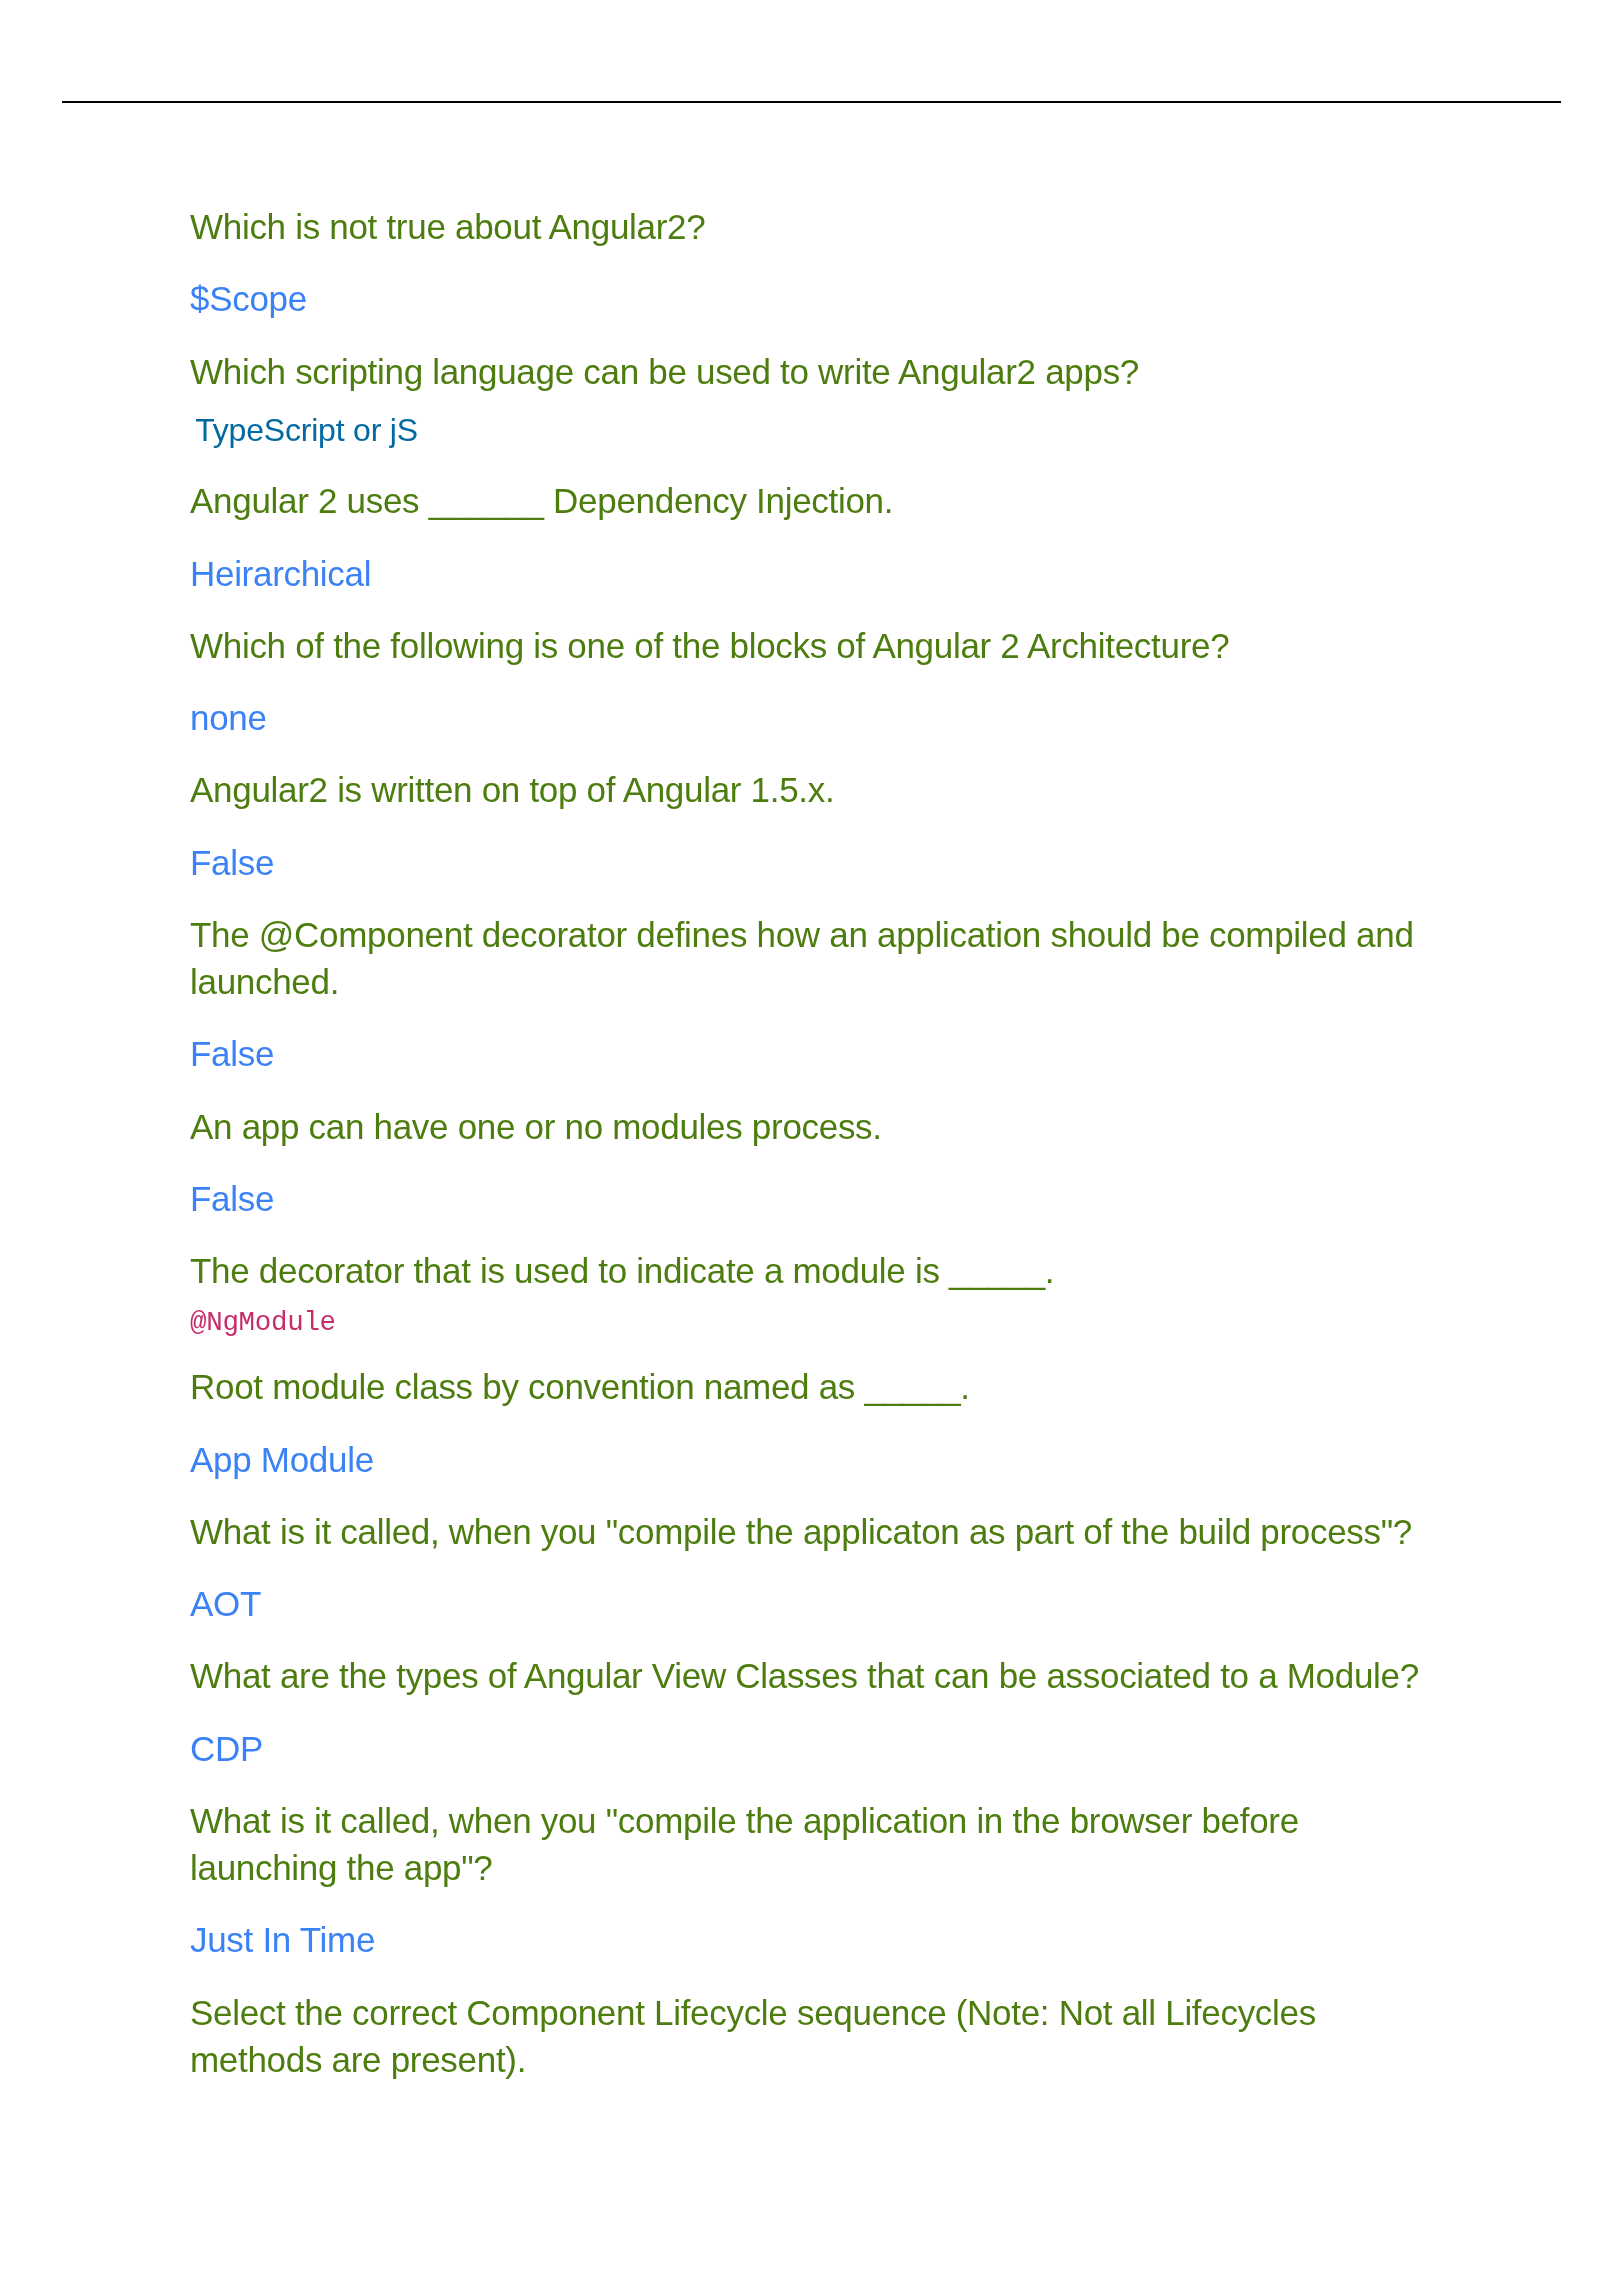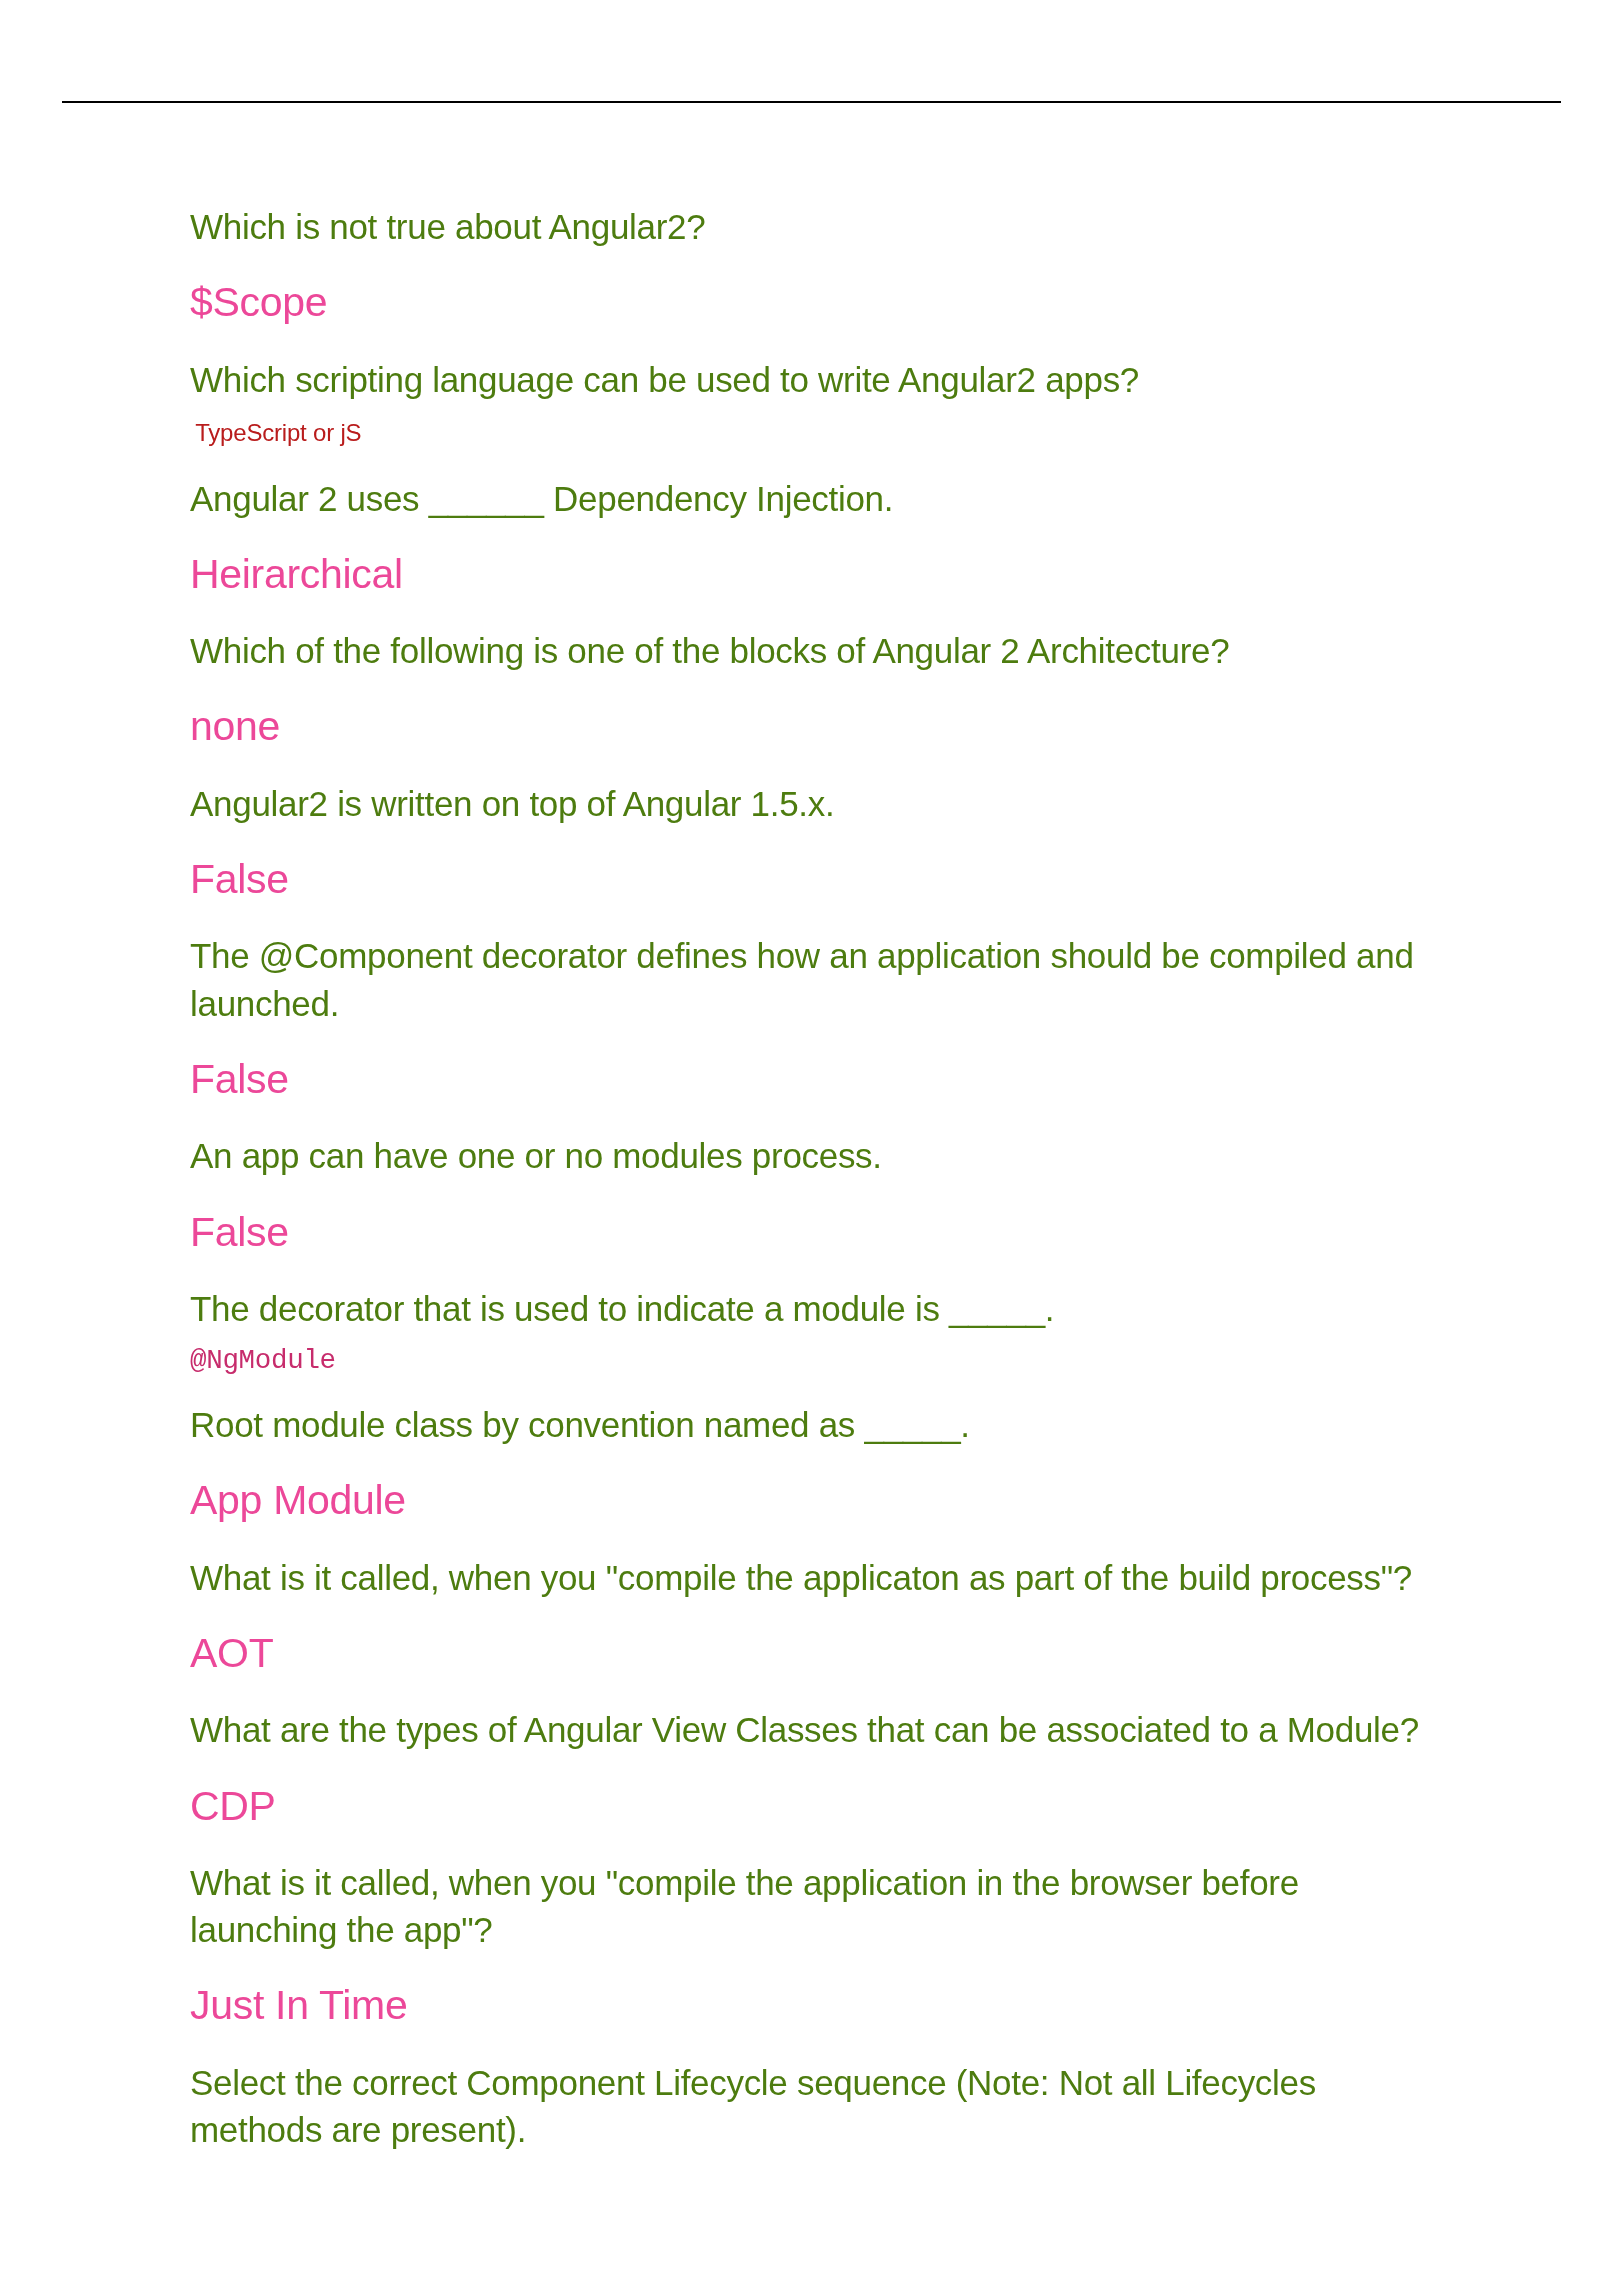--- a/index.html
+++ b/index.html
@@ -32,31 +32,31 @@
       margin-bottom: 25px;
     }
     .question {
       font-size: 35px;
       line-height: 1.35;
       color: #4d7c0f;
       font-weight: 400;
       letter-spacing: -0.3px;
     }
     .answer {
-      font-size: 41px;
+      font-size: 35px;
       line-height: 1.35;
-      color: #ec4899;
+      color: #3b82f6;
       font-weight: 400;
       margin-top: 25px;
       letter-spacing: -0.3px;
     }
     .answer-small {
-      font-size: 24px;
+      font-size: 32px;
       line-height: 1.35;
-      color: #b91c1c;
+      color: #0369a1;
       font-weight: 400;
       margin-top: 14.4px;
       margin-left: 5.2px;
       letter-spacing: -0.2px;
     }
     .answer-code {
       font-family: "Courier New", Courier, monospace;
       font-size: 27.5px;
       color: #c72c6c;
       font-weight: 400;

